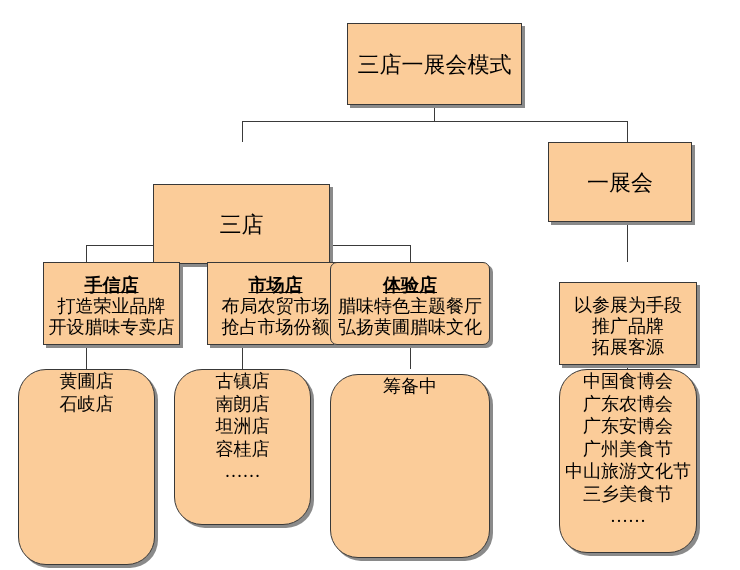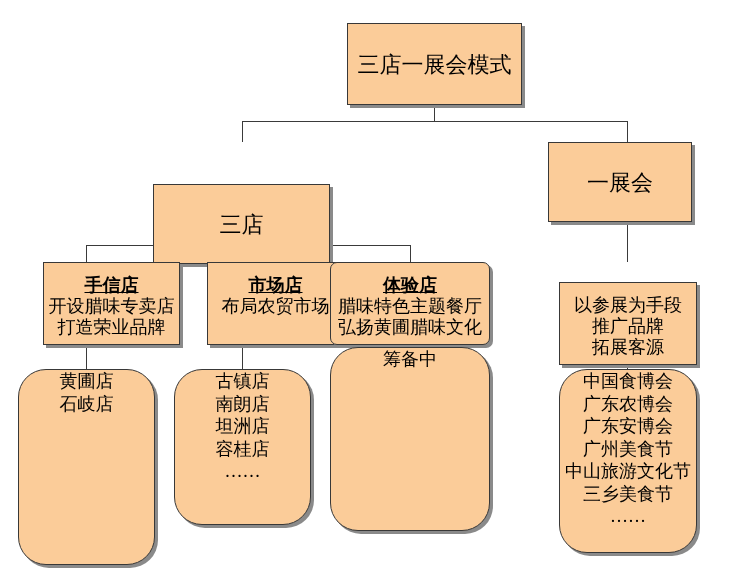--- a/index.html
+++ b/index.html
@@ -49,26 +49,27 @@
 
   <div class="box vcenter t-lg" style="left:153px; top:142px; width:177px; height:80px;margin-top:42px;">
     <div class="ln">三店</div>
   </div>
   <div class="box vcenter t-lg" style="left:548px; top:142px; width:144px; height:80px;">
     <div class="ln">一展会</div>
   </div>
 
   <div class="box l3" style="left:18px; top:262px; width:137px; height:83px;margin-left:25px;">
     <div class="ln u">手信店</div>
+    <div class="ln">打造荣业品牌</div>
     <div class="ln">开设腊味专卖店</div>
-    <div class="ln">打造荣业品牌</div>
   </div>
   <div class="box l3" style="left:174px; top:262px; width:137px; height:83px;margin-left:33px;">
     <div class="ln u">市场店</div>
     <div class="ln">布局农贸市场</div>
+    <div class="ln">抢占市场份额</div>
   </div>
   <div class="box l3" style="left:330px; top:262px; width:160px; height:83px;border-radius:7px;">
     <div class="ln u">体验店</div>
     <div class="ln">腊味特色主题餐厅</div>
     <div class="ln">弘扬黄圃腊味文化</div>
   </div>
   <div class="box l3" style="left:559px; top:262px; width:138px; height:83px;margin-top:20px;">
     <div class="ln">以参展为手段</div>
     <div class="ln">推广品牌</div>
     <div class="ln">拓展客源</div>
@@ -78,21 +79,21 @@
     <div class="ln">黄圃店</div>
     <div class="ln">石岐店</div>
   </div>
   <div class="box l4" style="left:174px; top:369px; width:137px; height:156px;">
     <div class="ln">古镇店</div>
     <div class="ln">南朗店</div>
     <div class="ln">坦洲店</div>
     <div class="ln">容桂店</div>
     <div class="ln">……</div>
   </div>
-  <div class="box l4" style="left:330px; top:347px; width:160px; height:184px;">
+  <div class="box l4" style="left:330px; top:374px; width:160px; height:184px;">
     <div class="ln">筹备中</div>
   </div>
   <div class="box l4" style="left:559px; top:369px; width:138px; height:184px;">
     <div class="ln">中国食博会</div>
     <div class="ln">广东农博会</div>
     <div class="ln">广东安博会</div>
     <div class="ln">广州美食节</div>
     <div class="ln">中山旅游文化节</div>
     <div class="ln">三乡美食节</div>
     <div class="ln">……</div>

